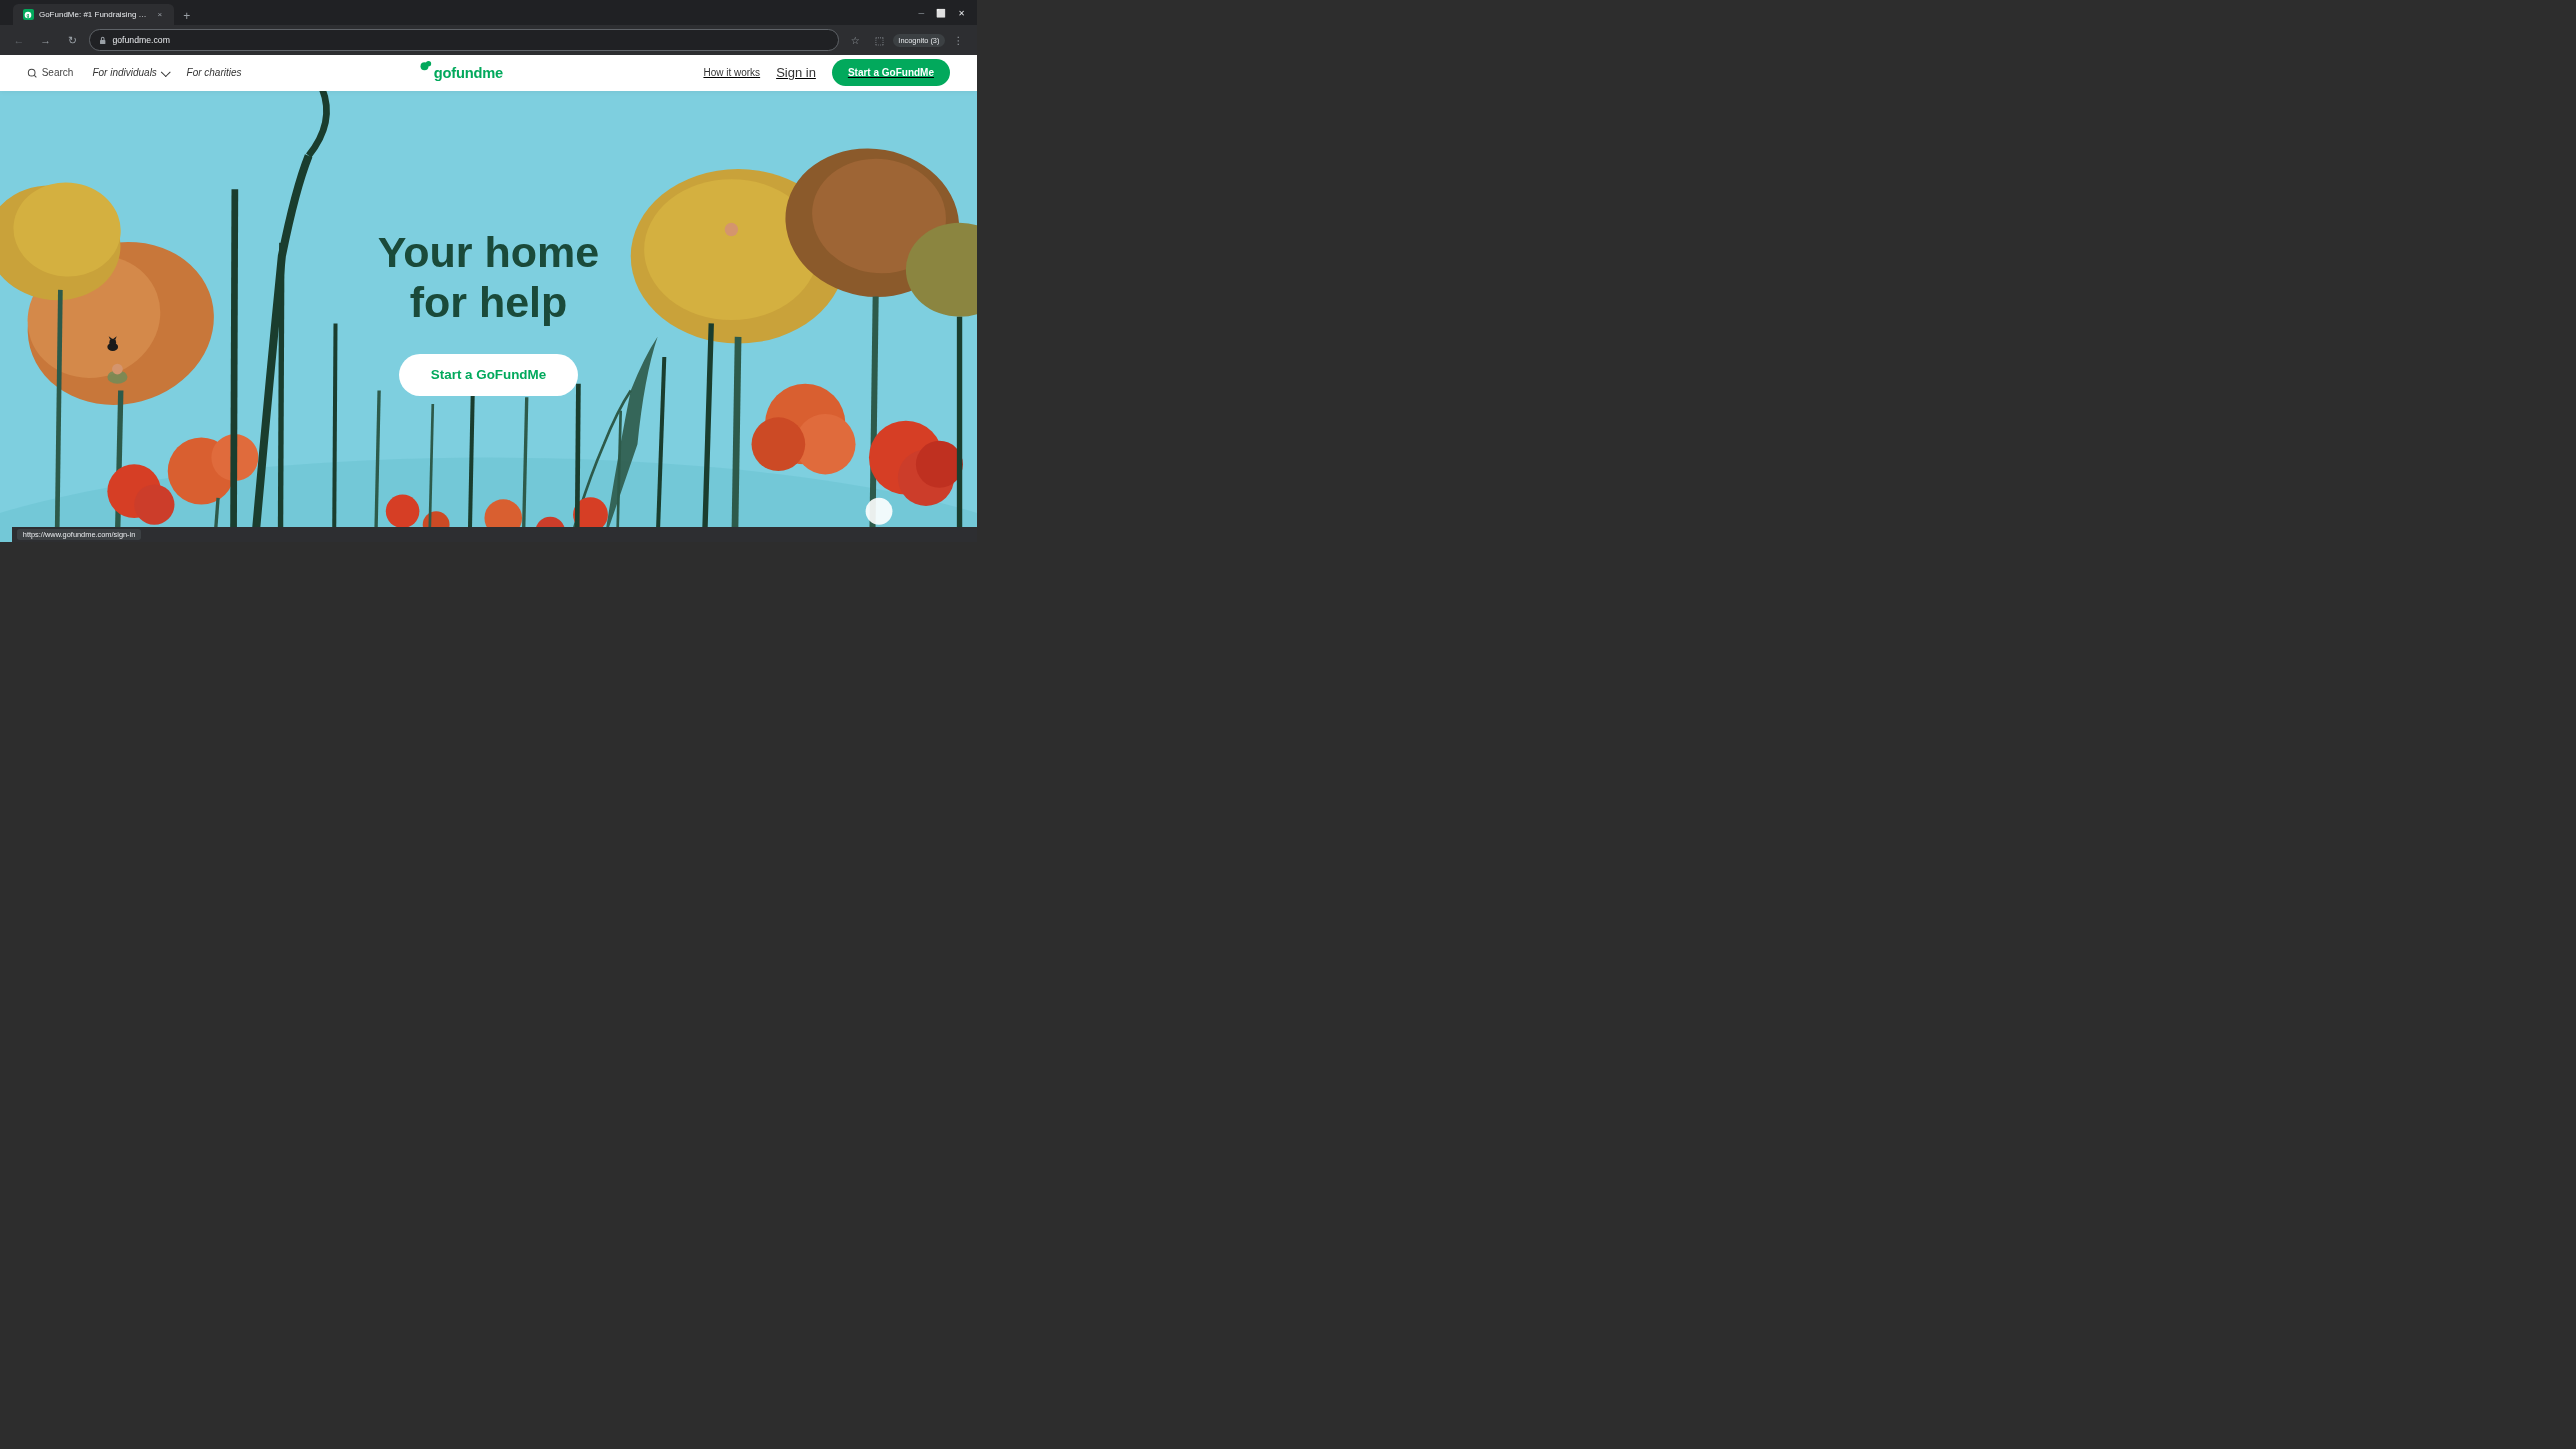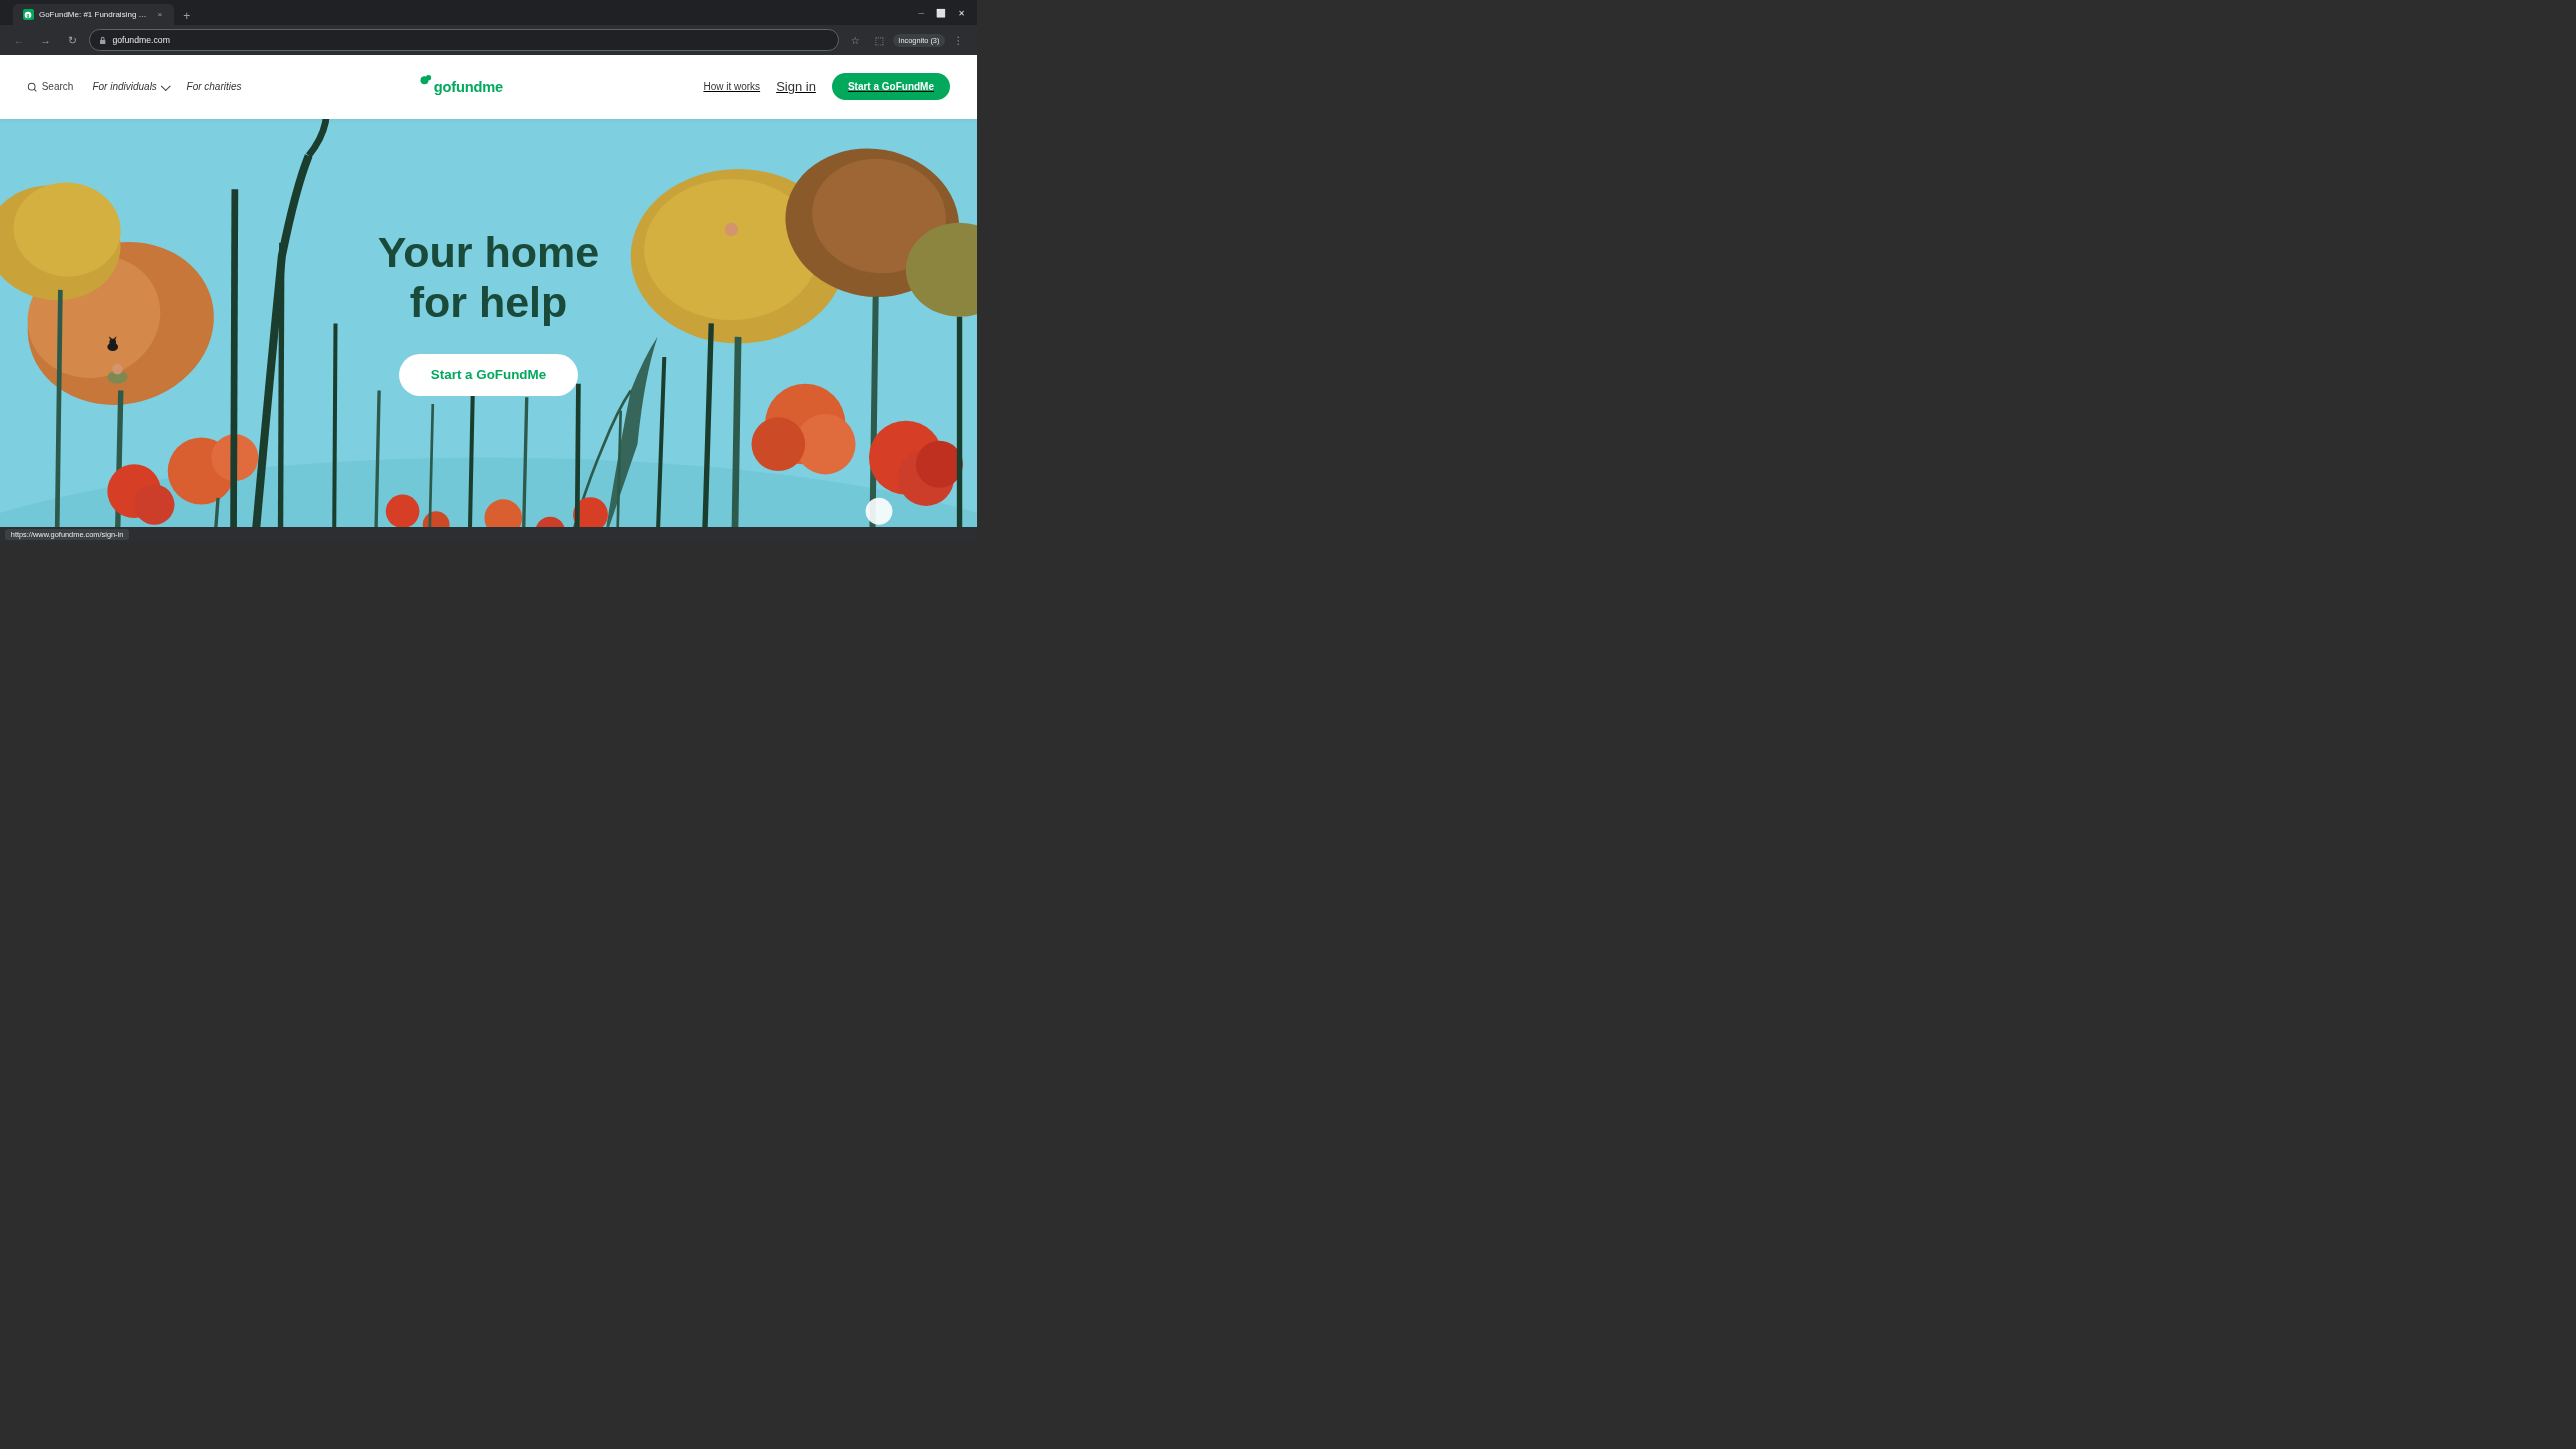--- a/index.html
+++ b/index.html
@@ -204,21 +204,21 @@
     .nav {
       position: absolute;
       top: 0;
       left: 0;
       right: 0;
       z-index: 100;
       display: flex;
       align-items: center;
       background: white;
       padding: 0 27px;
-      height: 64px;
+      height: 36px;
       box-shadow: 0 1.3px 5.4px rgba(0,0,0,0.08);
     }
 
     .nav-left {
       display: flex;
       align-items: center;
       gap: 19px;
     }
 
     .nav-search {
@@ -327,21 +327,21 @@
       top: 0;
       left: 0;
       right: 0;
       bottom: 0;
     }
 
     
     .status-bar {
       position: absolute;
       bottom: 0;
-      left: 0;
+      left: 12px;
       right: 0;
       height: 14.8px;
       background: #2d2e31;
       display: flex;
       align-items: center;
       padding: 0 5.4px;
       z-index: 200;
     }
 
     .status-url {

